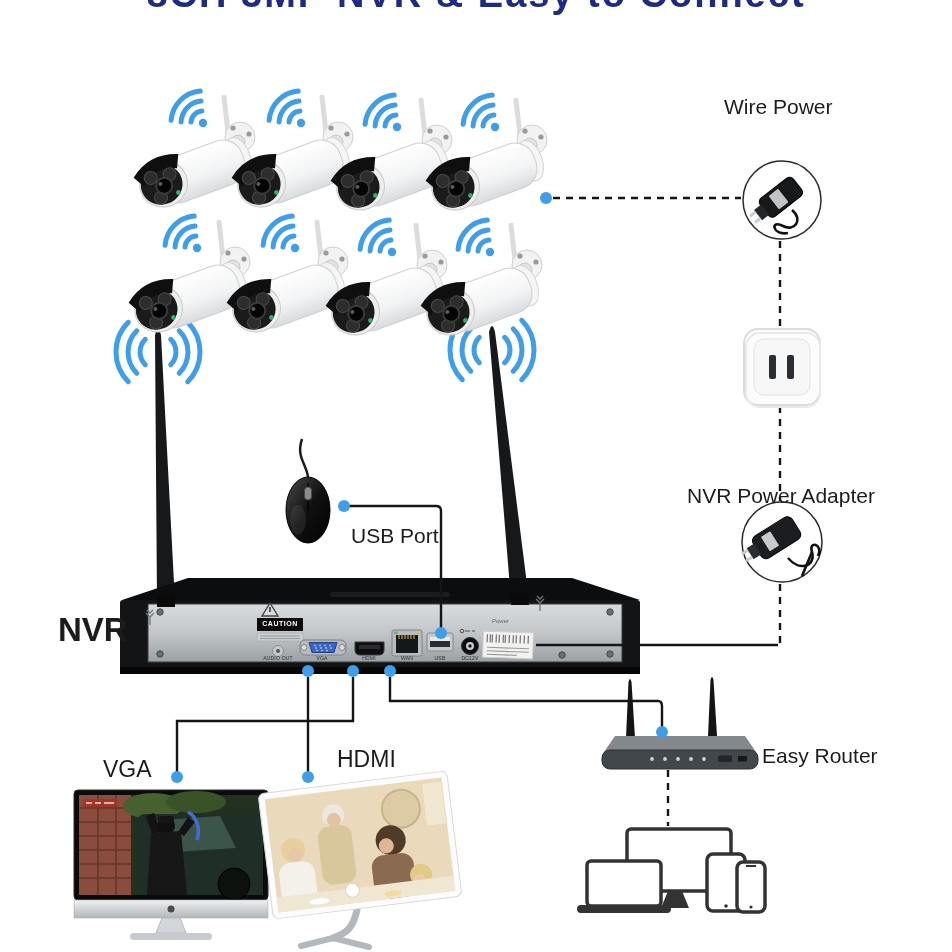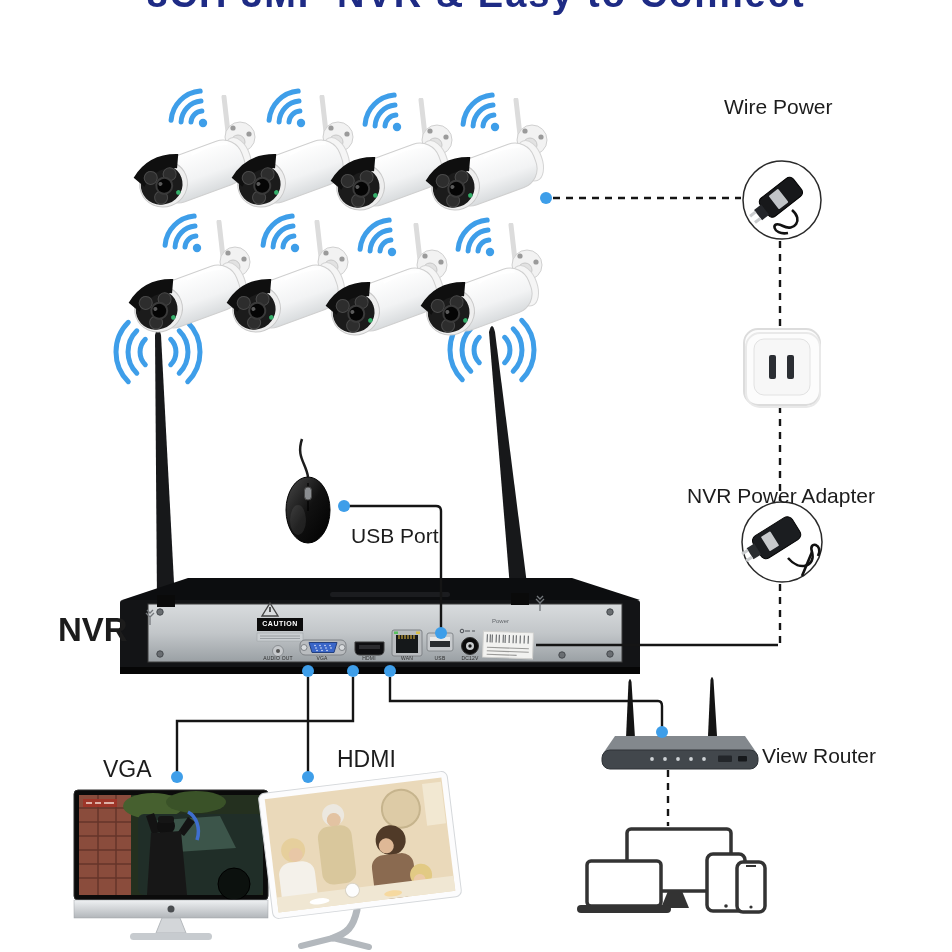--- a/index.html
+++ b/index.html
@@ -415,15 +415,15 @@
       <circle cx="177" cy="777" r="6"></circle>
       <circle cx="662" cy="732" r="6"></circle>
     </g>
   </svg>
 
   <div class="lbl" style="left:724px;top:95px;">Wire Power</div>
   <div class="lbl" style="left:687px;top:472px;margin-top:12px;">NVR Power Adapter</div>
   <div class="lbl" style="left:351px;top:476px;margin-top:48px;">USB Port</div>
   <div class="lbl" style="left:103px;top:756px;font-size:23px;">VGA</div>
   <div class="lbl" style="left:337px;top:746px;font-size:23px;">HDMI</div>
-  <div class="lbl" style="left:762px;top:744px;">View Router</div>
+  <div class="lbl" style="left:762px;top:744px;">Easy Router</div>
 
 </div>
 
 </body></html>

